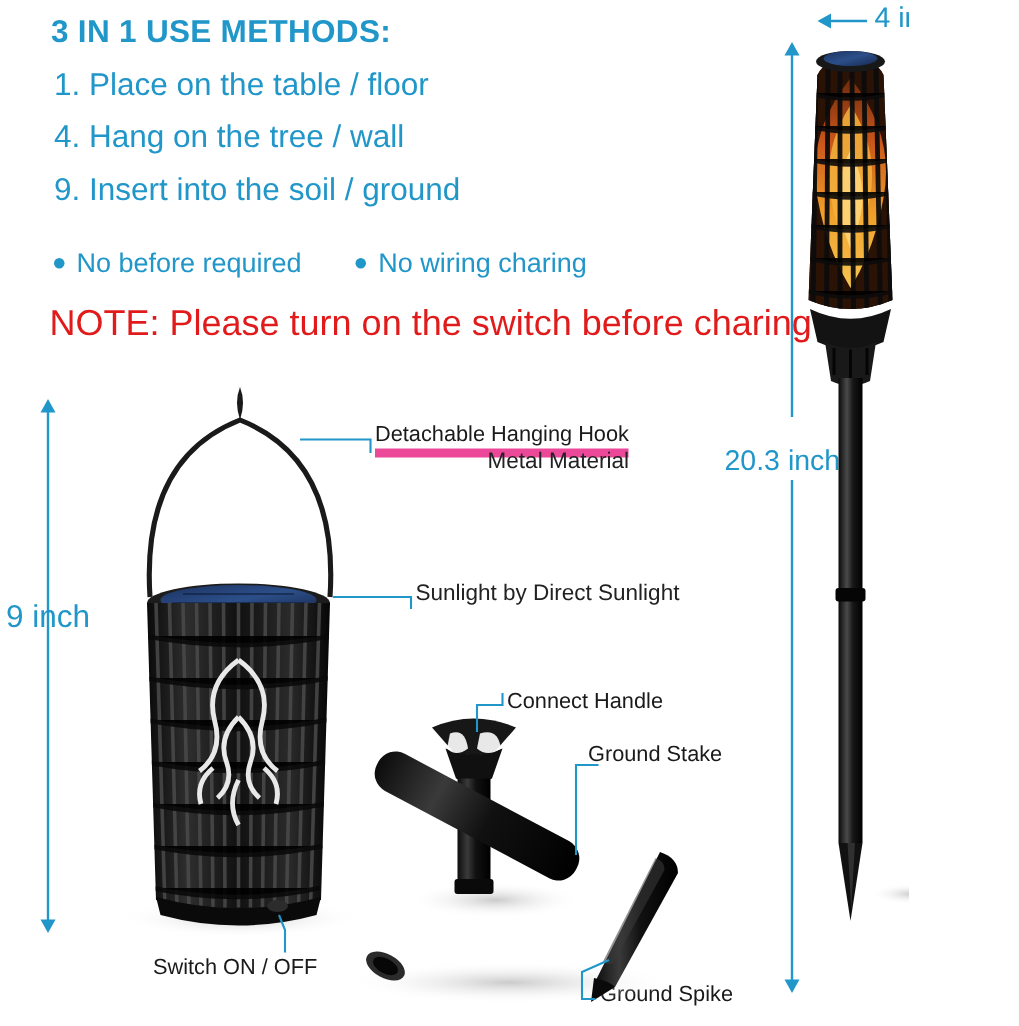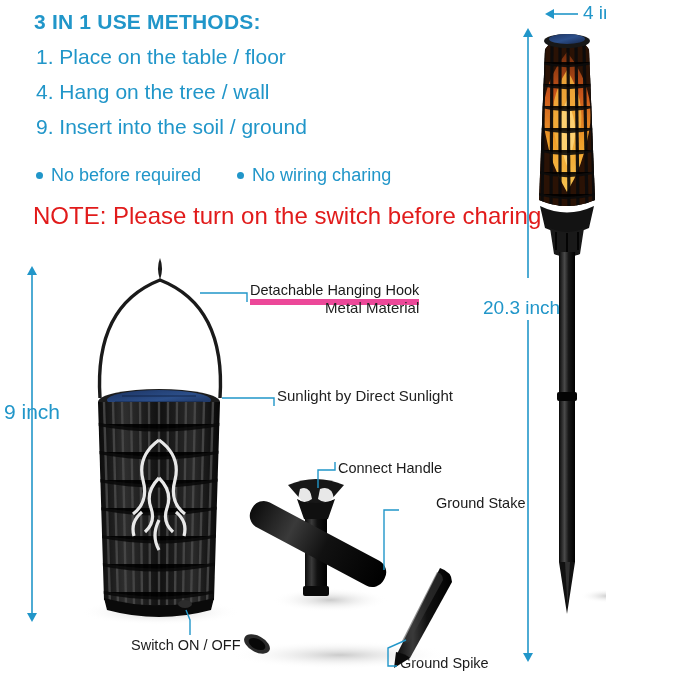--- a/index.html
+++ b/index.html
@@ -144,25 +144,25 @@
   </div>
 
   <div class="callout" style="left:277px; top:386px;">
     <span class="sub">Sunlight by Direct Sunlight</span>
   </div>
 
   <div class="callout" style="left:338px; top:447px;margin-top:13px;">
     <span>Connect Handle</span>
   </div>
 
-  <div class="callout" style="left:392px; top:495px;margin-left:44px;">
+  <div class="callout" style="left:392px; top:495px;">
     <span>Ground Stake</span>
   </div>
 
-  <div class="callout" style="left:102px; top:637px;margin-left:29px;">
+  <div class="callout" style="left:102px; top:637px;">
     <span>Switch ON / OFF</span>
   </div>
 
   <div class="callout" style="left:400px; top:655px;">
     <span>Ground Spike</span>
   </div>
 
   <svg class="art" viewBox="0 0 679 684">
     <defs>
       <linearGradient id="flameGrad" x1="0" y1="1" x2="0" y2="0">

